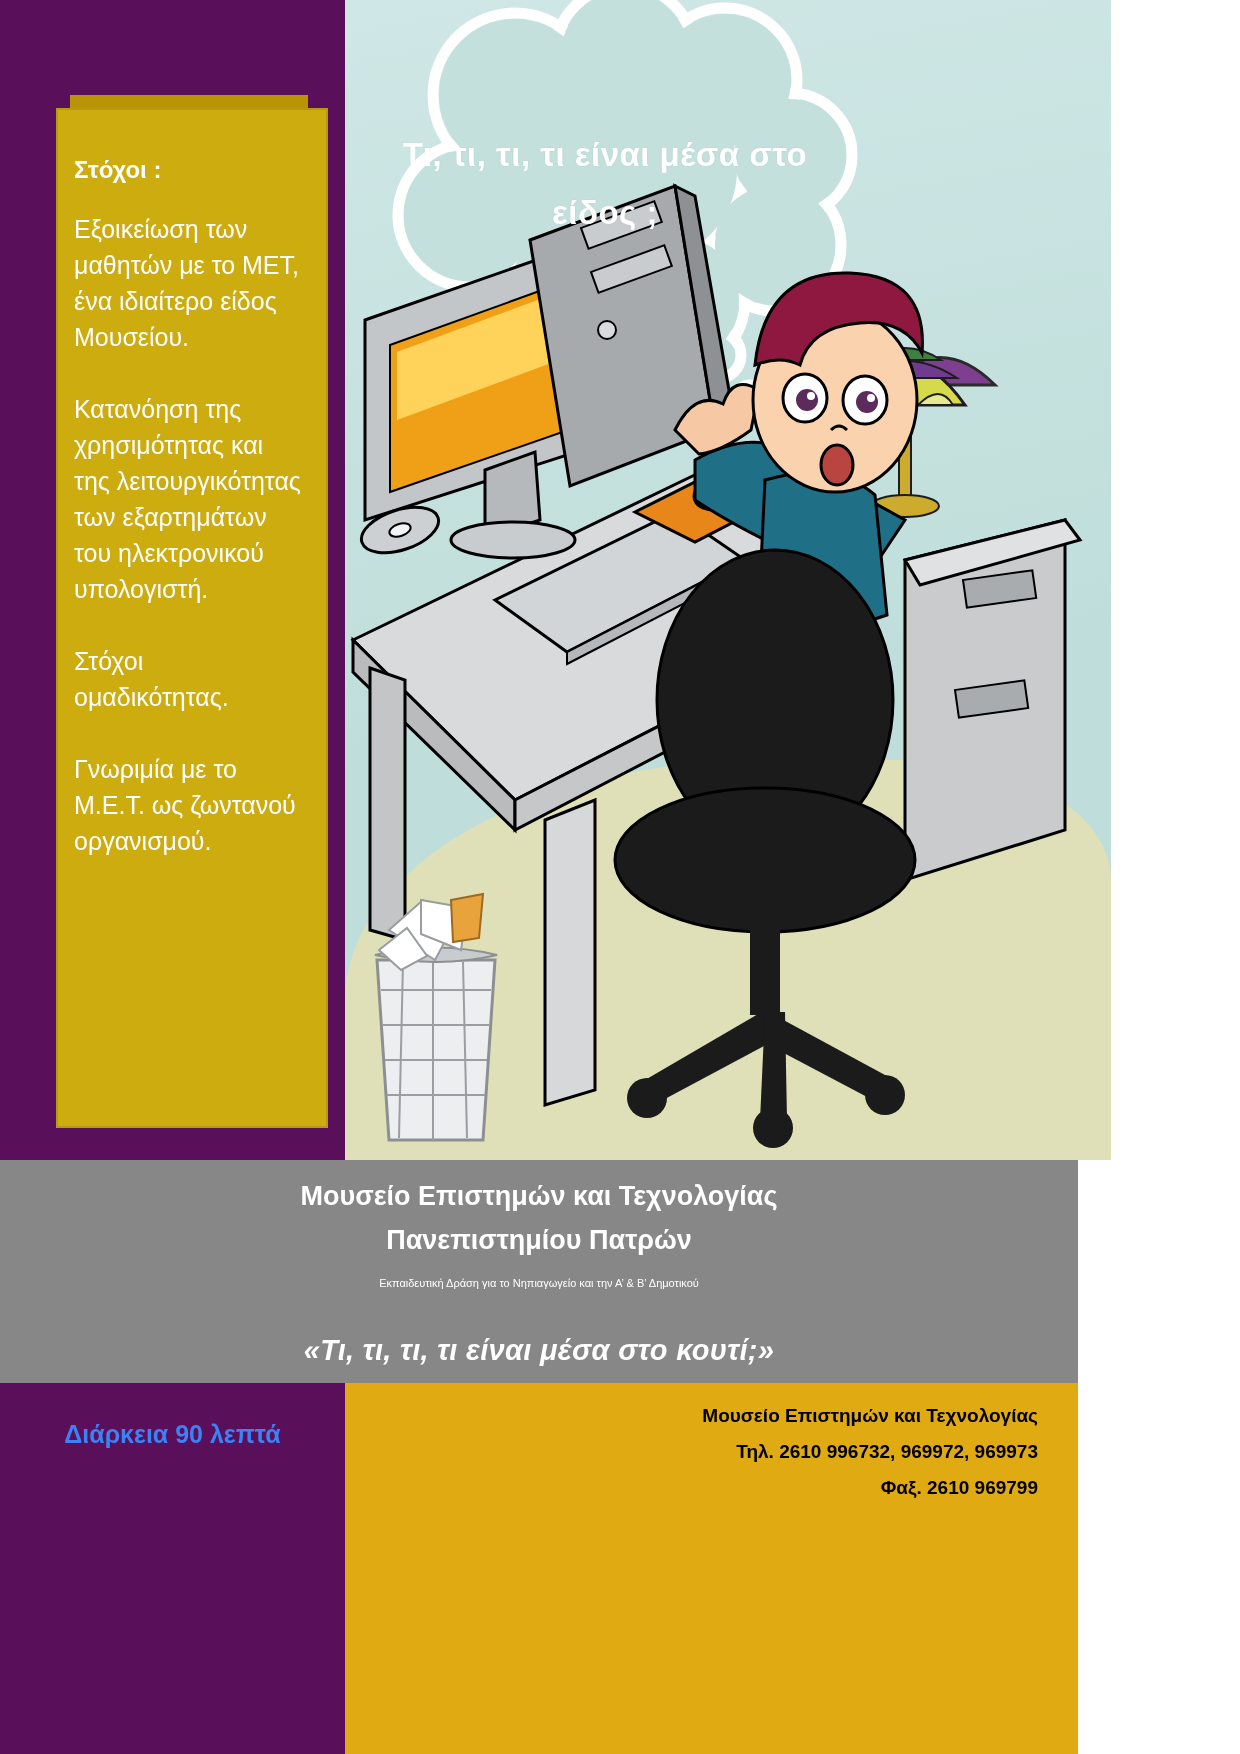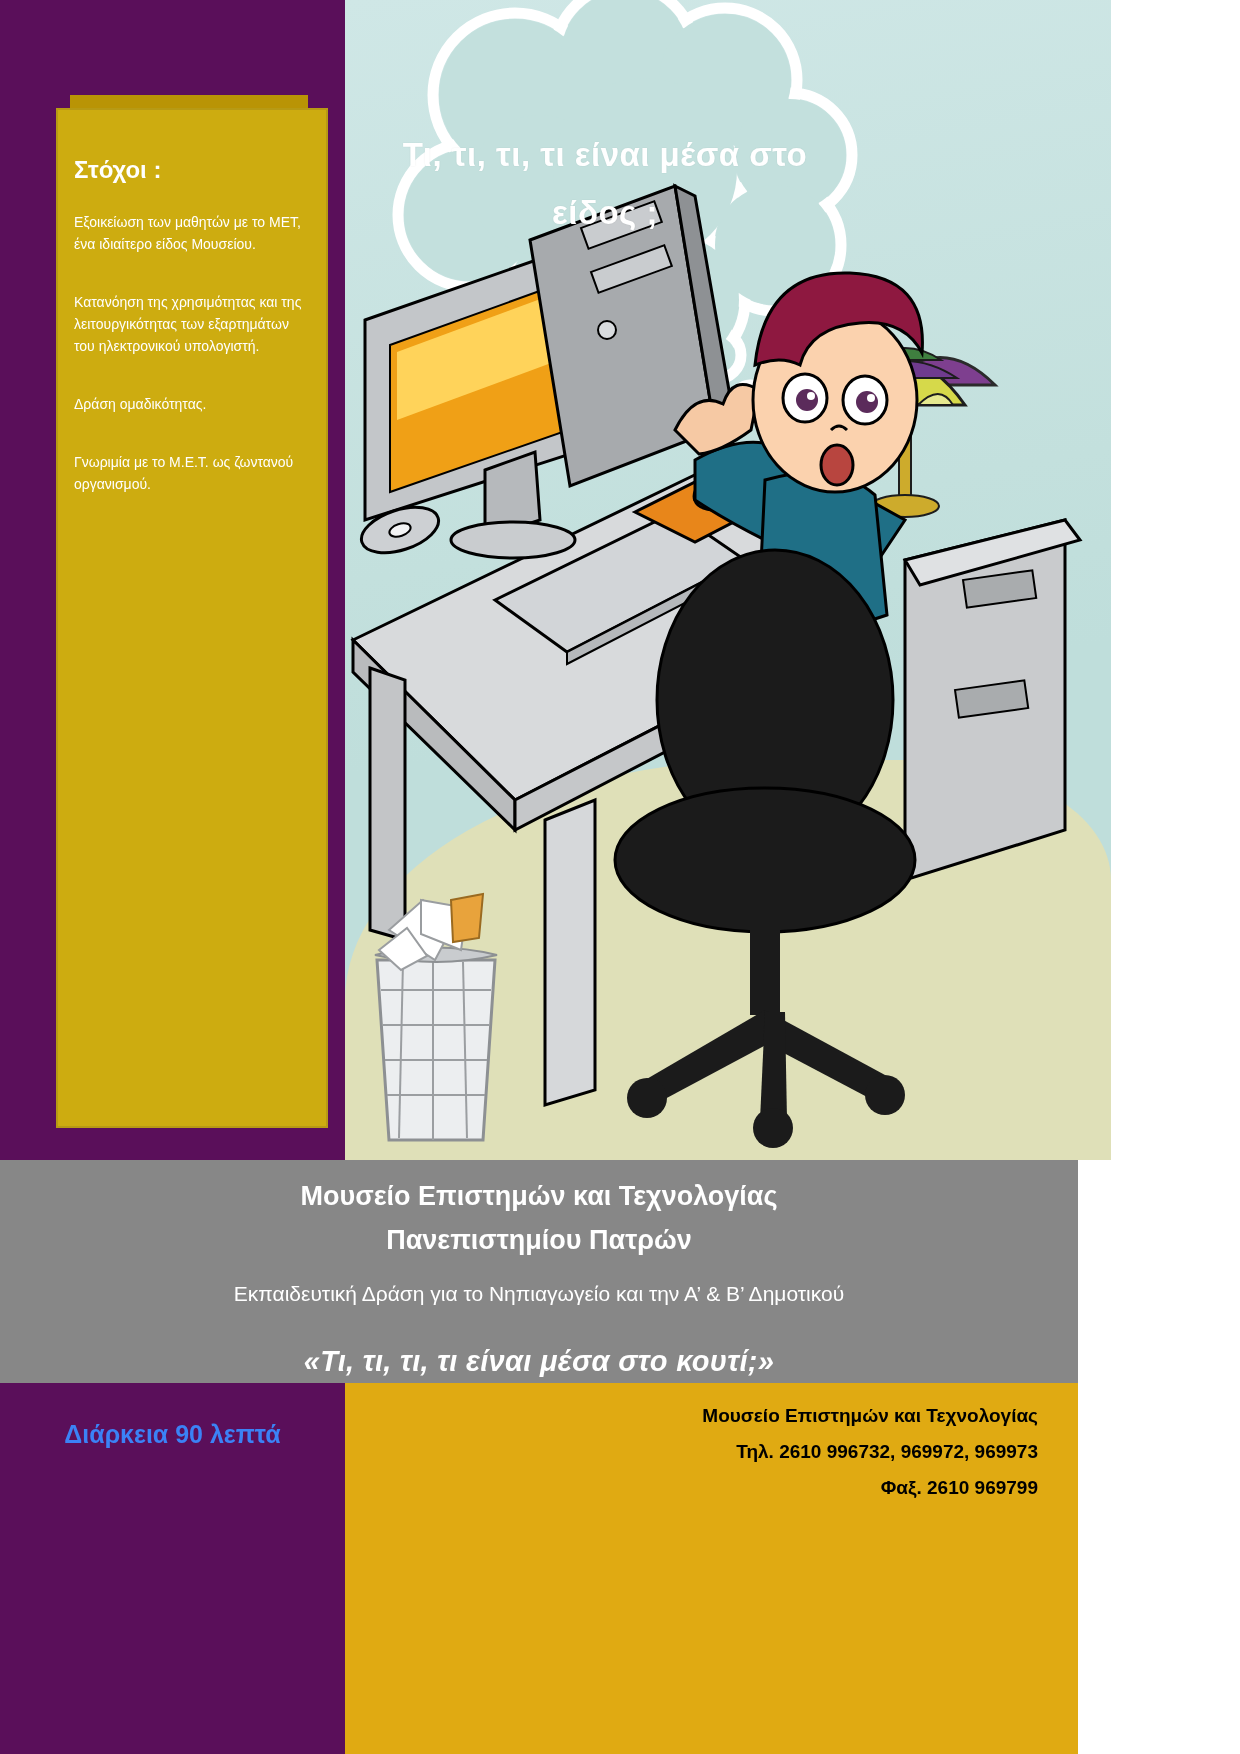--- a/index.html
+++ b/index.html
@@ -95,22 +95,22 @@
     padding: 46px 22px 10px 16px;
     color: #ffffff;
   }
   .goals-title {
     font-size: 24px;
     font-weight: bold;
     margin: 0 0 26px 0;
     line-height: 1.2;
   }
   .goal-item {
-    font-size: 14px;
-    line-height: 22px;
+    font-size: 25px;
+    line-height: 36px;
     margin-bottom: 36px;
   }
   
   .grey-banner {
     position: absolute;
     left: 0; top: 1160px;
     width: 1078px;
     height: 223px;
     background: #878787;
     color: #ffffff;
@@ -121,22 +121,22 @@
     font-weight: bold;
     padding-top: 14px;
     line-height: 44px;
   }
   .gb-line2 {
     font-size: 27px;
     font-weight: bold;
     line-height: 44px;
   }
   .gb-sub {
-    font-size: 21px;
-    margin-top: 19px;
+    font-size: 11px;
+    margin-top: 8px;
     line-height: 26px;
   }
   .gb-quote {
     font-size: 29px;
     font-weight: bold;
     font-style: italic;
     margin-top: 38px;
     letter-spacing: 0.3px;
   }
   
@@ -349,21 +349,21 @@
       <div class="bubble">
         <div class="bubble-text">Τι, τι, τι, τι είναι μέσα στο είδος ;</div>
       </div>
     </div>
 
     <div class="goals-shadow"></div>
     <div class="goals-box">
       <div class="goals-title">Στόχοι :</div>
       <div class="goal-item">Εξοικείωση των μαθητών με το ΜΕΤ, ένα ιδιαίτερο είδος Μουσείου.</div>
       <div class="goal-item">Κατανόηση  της χρησιμότητας και της λειτουργικότητας των εξαρτημάτων του ηλεκτρονικού υπολογιστή.</div>
-      <div class="goal-item">Δράση ομαδικότητας.</div>
+      <div class="goal-item">Στόχοι ομαδικότητας.</div>
       <div class="goal-item">Γνωριμία με το Μ.Ε.Τ. ως ζωντανού οργανισμού.</div>
     </div>
   </div>
 
   <div class="white-right-top"></div>
 
   <div class="grey-banner">
     <div class="gb-line1">Μουσείο Επιστημών και Τεχνολογίας</div>
     <div class="gb-line2">Πανεπιστημίου Πατρών</div>
     <div class="gb-sub">Εκπαιδευτική Δράση για το Νηπιαγωγείο και την Α’ &amp; Β’ Δημοτικού</div>

